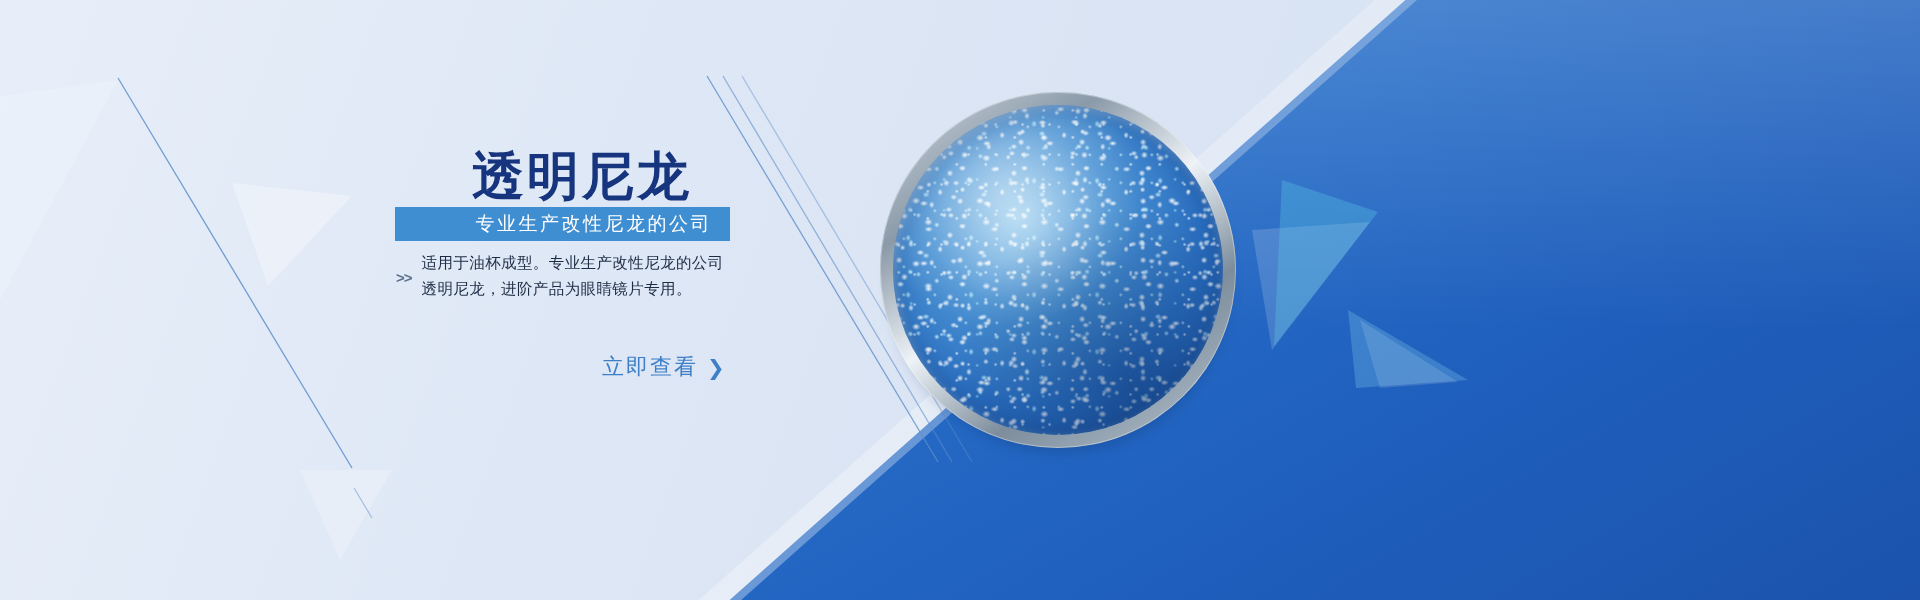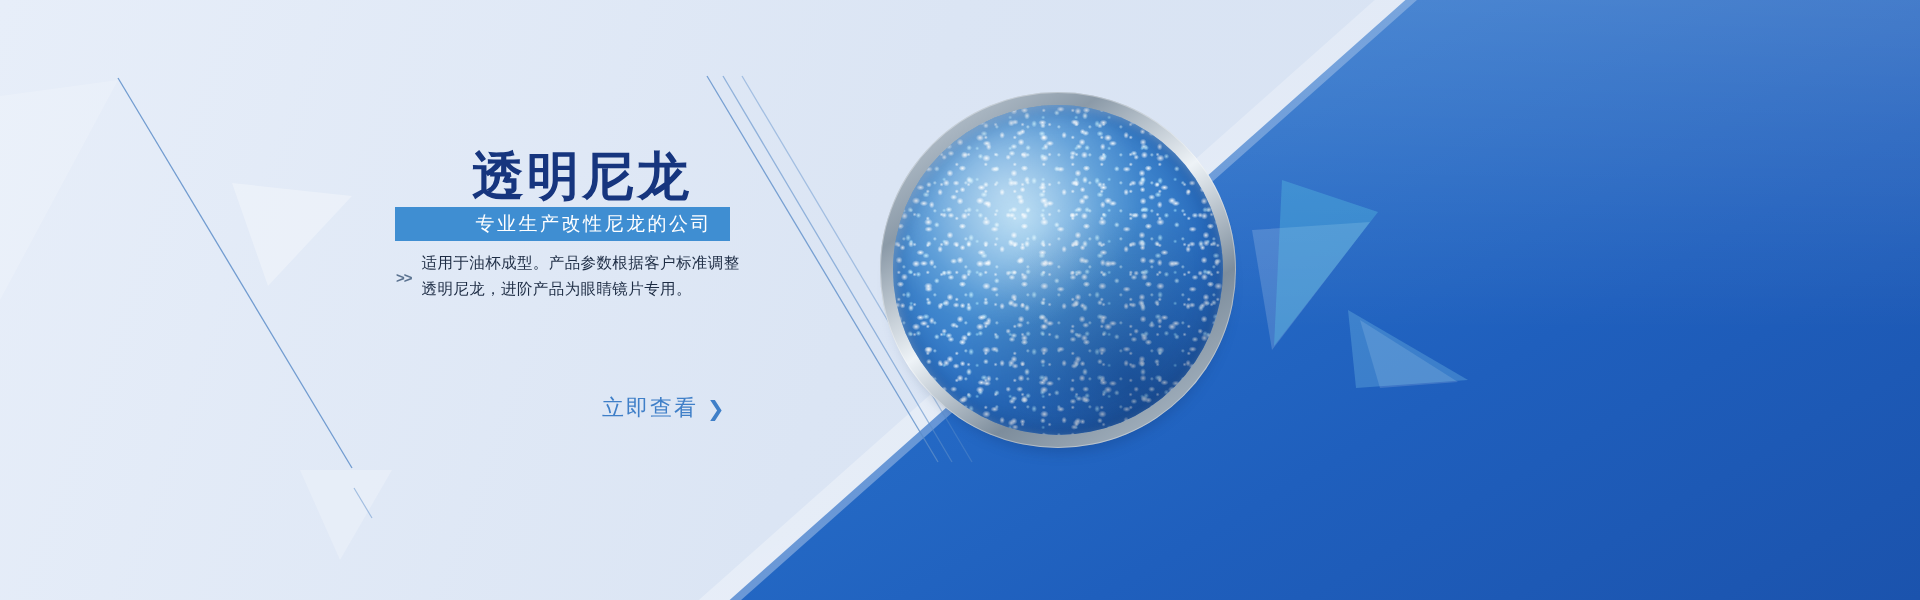--- a/index.html
+++ b/index.html
@@ -233,21 +233,20 @@
     position: absolute;
     left: 602px;
     top: 336px;
     display: flex;
     align-items: center;
     gap: 9px;
     cursor: pointer;
     background: transparent;
     border: 0;
     padding: 0;
-    margin-top: 41px;
   }
   .cta-text {
     font-size: 22px;
     letter-spacing: 2px;
     color: #3f7fc8;
     white-space: nowrap;
     font-family: "Liberation Sans", "DejaVu Sans", sans-serif;
   }
   .cta-arrow {
     font-size: 21px;
@@ -303,21 +302,21 @@
     <div class="title">透明尼龙</div>
 
     <div class="ribbon"></div>
     <div class="ribbon-inner">
       <span class="ribbon-text">专业生产改性尼龙的公司</span>
     </div>
 
     <div class="desc-row">
       <span class="chevrons">&gt;&gt;</span>
       <div class="desc-lines">
-        <div>适用于油杯成型。产品参数根据客户标准调整</div>
+        <div>适用于油杯成型。专业生产改性尼龙的公司</div>
         <div>透明尼龙，进阶产品为眼睛镜片专用。</div>
       </div>
     </div>
 
     <button class="cta">
       <span class="cta-text">立即查看</span>
       <span class="cta-arrow">❯</span>
     </button>
 
   </div>

